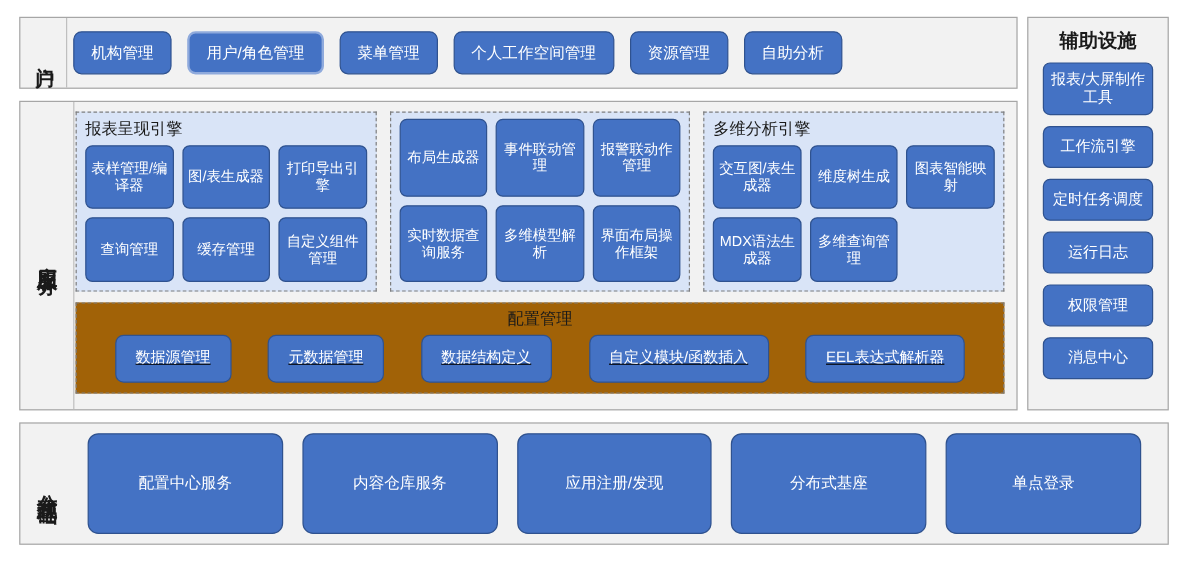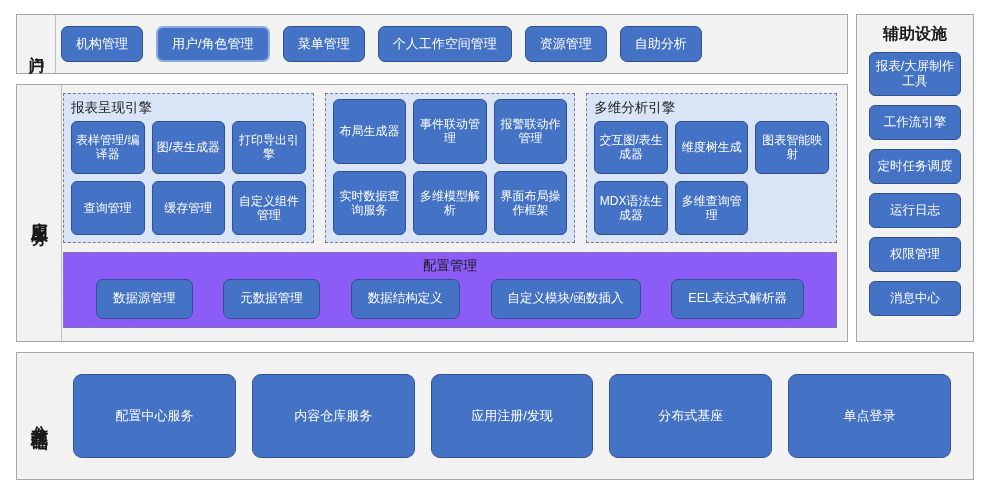--- a/index.html
+++ b/index.html
@@ -112,39 +112,40 @@
     display: grid;
     grid-template-columns: repeat(3, 1fr);
     grid-template-rows: repeat(2, 1fr);
     gap: 7px 7px;
   }
   .engine-grid .chip { font-size: 12px; border-radius: 6px; }
 
   .config {
     margin-top: 9px;
     height: 76px;
-    background: #8b5cf6;
+    background: #a16207;
     border: 1px dashed #7F7F7F;
     box-sizing: border-box;
     padding: 4px 10px 8px 10px;
   }
   .config-title {
     text-align: center;
     font-size: 13.5px;
     color: #1a1a1a;
     margin: 2px 0 6px 0;
     line-height: 1;
   }
   .config-row {
     display: flex;
     align-items: center;
     justify-content: space-between;
     gap: 0;
     height: 40px;
     padding: 0 22px;
+    text-decoration: underline;
   }
   .config-row .chip { height: 40px; flex: 0 0 auto; padding: 0 16px; font-size: 12.5px; }
 
   
   #aux { left: 856px; top: 14px; width: 118px; height: 328px; }
   .aux-title {
     text-align: center;
     font-size: 16px;
     font-weight: bold;
     color: #1a1a1a;
@@ -159,21 +160,21 @@
   }
   .aux-list .chip {
     width: 92px;
     height: 35px;
     font-size: 12.5px;
     border-radius: 6px;
   }
   .aux-list .chip.tall { height: 44px; }
 
   
-  #distributed { left: 16px; top: 352px; width: 958px; height: 128px; }
+  #distributed { left: 16px; top: 352px; width: 958px; height: 102px; }
   #distributed .side-label { width: 44px; font-size: 17px; }
   .dist-row {
     position: absolute;
     left: 48px; right: 14px; top: 0; bottom: 0;
     display: flex;
     align-items: center;
     justify-content: space-between;
     gap: 16px;
     padding: 0 8px;
   }

